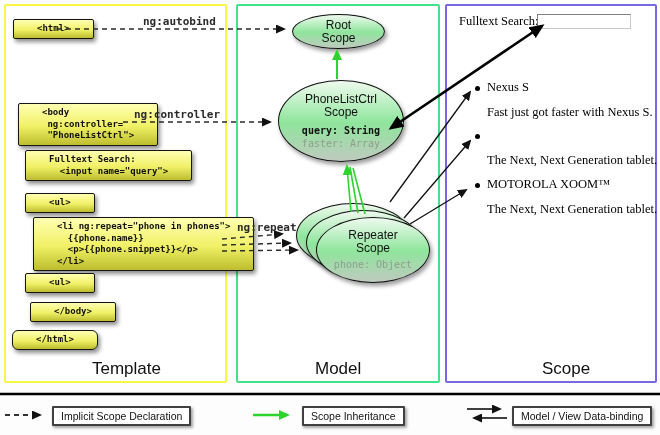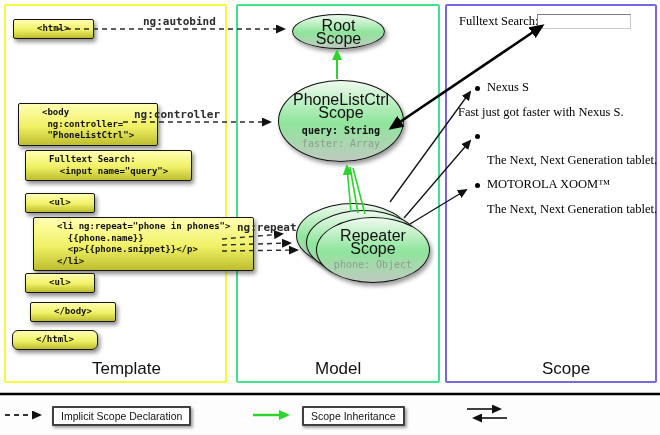--- a/index.html
+++ b/index.html
@@ -15,21 +15,21 @@
            border:1.5px solid #151515;border-radius:2px;box-shadow:2px 3px 4px rgba(0,0,0,.45);
            font-family:"DejaVu Sans Mono",monospace;font-weight:bold;font-size:9px;line-height:11.5px;
            color:#111;padding:3px 23px;white-space:pre;}
   .dirlabel{position:absolute;font-family:"DejaVu Sans Mono",monospace;font-weight:bold;
             font-size:11px;color:#2b2b2b;white-space:nowrap;}
 
   .ellipse{position:absolute;border:1.6px solid #111;border-radius:50%;
            background:linear-gradient(180deg,#eefaee 0%,#8fe59c 52%,#bfcabf 100%);
            box-shadow:2px 3px 4px rgba(0,0,0,.4);
            display:flex;flex-direction:column;align-items:center;justify-content:center;text-align:center;}
-  .scope-name{font-size:16px;line-height:13px;color:#111;white-space:pre-line;}
+  .scope-name{font-size:12px;line-height:13px;color:#111;white-space:pre-line;}
   .scope-prop{font-family:"DejaVu Sans Mono",monospace;font-size:10px;line-height:13px;white-space:nowrap;}
   .prop-bold{font-weight:bold;color:#111;}
   .prop-gray{color:#8e9e8e;}
 
   .view-text{position:absolute;font-family:"Liberation Serif",serif;font-size:12.5px;color:#000;white-space:nowrap;}
   .bullet{position:absolute;width:5px;height:5px;border-radius:50%;background:#000;}
   .search-input{position:absolute;left:537px;top:14px;width:88px;height:13px;background:#fff;
                 border:1.5px solid;border-color:#808080 #c8c8c8 #c8c8c8 #808080;font-size:11px;padding:0 2px;}
 
   .legendbox{position:absolute;background:#fff;border:2px solid #404040;border-radius:1px;
@@ -85,33 +85,34 @@
 Scope</div>
     <div class="scope-prop prop-gray" style="margin-top:3px;">phone: Object</div>
   </div>
   <div class="panel-title" style="left:315px;top:359px;">Model</div>
 
   <div class="view-text" style="left:459px;top:14px;">Fulltext Search:</div>
   <input class="search-input" type="text" value="" style="">
 
   <div class="bullet" style="left:475px;top:86px;"></div>
   <div class="view-text" style="left:487px;top:80px;">Nexus S</div>
-  <div class="view-text" style="left:458px;top:105px;">Fast just got faster with Nexus S.</div>
+  <div class="view-text" style="left:487px;top:105px;">Fast just got faster with Nexus S.</div>
 
   <div class="bullet" style="left:475px;top:134px;"></div>
   <div class="view-text" style="left:487px;top:153px;">The Next, Next Generation tablet.</div>
 
   <div class="bullet" style="left:475px;top:183px;"></div>
   <div class="view-text" style="left:487px;top:177px;">MOTOROLA XOOM™</div>
   <div class="view-text" style="left:487px;top:202px;">The Next, Next Generation tablet.</div>
 
   <div class="panel-title" style="left:542px;top:359px;">Scope</div>
 
   <div class="legendbox" style="left:52px;top:406px;">Implicit Scope Declaration</div>
   <div class="legendbox" style="left:302px;top:406px;">Scope Inheritance</div>
+  <div class="legendbox" style="left:512px;top:406px;">Model / View Data-binding</div>
 
   <svg class="overlay" width="660" height="435" viewBox="0 0 660 435">
     <defs>
       <marker id="ah" markerUnits="userSpaceOnUse" markerWidth="10" markerHeight="9" refX="8" refY="4.5" orient="auto">
         <path d="M0,0 L10,4.5 L0,9 z" fill="#111"></path>
       </marker>
       <marker id="ahb" markerUnits="userSpaceOnUse" markerWidth="15" markerHeight="13" refX="12" refY="6.5" orient="auto-start-reverse">
         <path d="M0,0 L15,6.5 L0,13 z" fill="#000"></path>
       </marker>
       <marker id="ahg" markerUnits="userSpaceOnUse" markerWidth="11" markerHeight="10" refX="8" refY="5" orient="auto">

